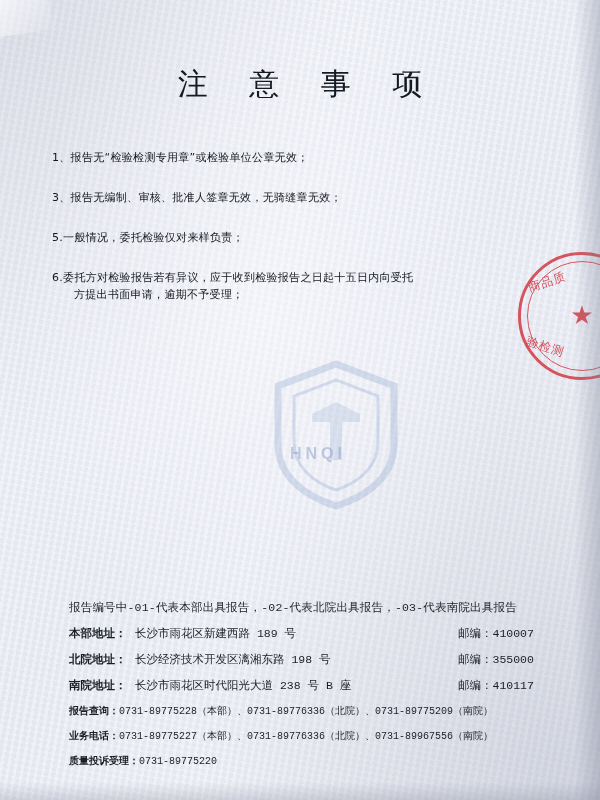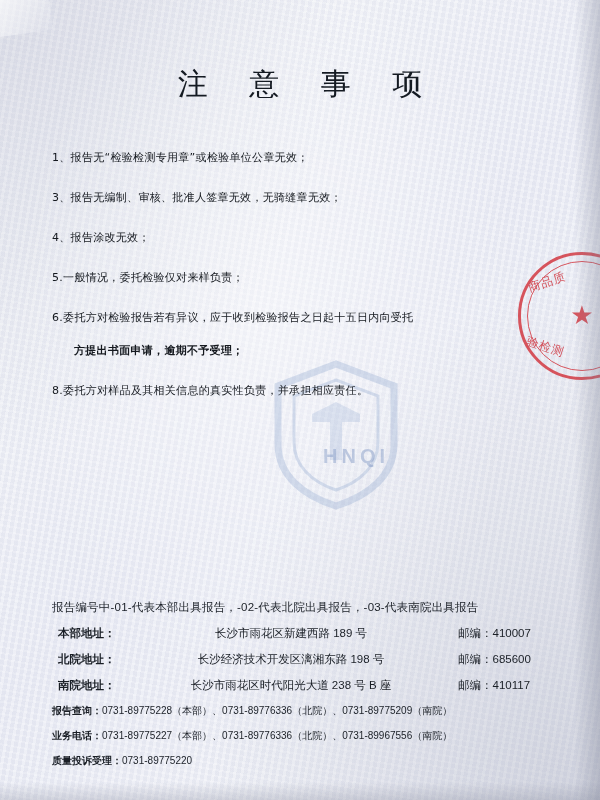--- a/index.html
+++ b/index.html
@@ -73,28 +73,27 @@
     opacity: 0.33;
     font-family: "DejaVu Sans", sans-serif;
     font-weight: bold;
     white-space: nowrap;
     pointer-events: none;
   }
   .wm-hnqi {
     position: absolute;
     left: 290px;
     top: 445px;
-    font-size: 20px;
+    font-size: 16px;
     letter-spacing: 4px;
     color: #7f97c4;
     opacity: 0.45;
     font-family: "Liberation Sans", sans-serif;
     font-weight: bold;
     pointer-events: none;
-    margin-left: 33px;
   }
 
   
   .seal {
     position: absolute;
     right: -46px;
     top: 252px;
     width: 122px;
     height: 122px;
     border-radius: 50%;
@@ -165,55 +164,51 @@
     font-size: 11px;
     color: #15191f;
     line-height: 1.55;
     margin-bottom: 23px;
     font-family: "DejaVu Sans", sans-serif;
     letter-spacing: 0.3px;
   }
   .note .cont {
     display: block;
     padding-left: 22px;
-    margin-top: 16px;
-    font-weight: bold;
   }
 
   .footer {
     position: absolute;
-    left: 52px;
+    left: 69px;
     right: 30px;
     top: 600px;
     z-index: 6;
-    font-family: Liberation Sans, sans-serif;
+    font-family: Liberation Mono, monospace;
     color: #1a1f26;
   }
   .footer-note {
     font-size: 11.5px;
     margin-bottom: 11px;
     letter-spacing: 0.2px;
   }
   .addr-row {
     display: flex;
     align-items: baseline;
     font-size: 11.5px;
     margin-bottom: 11px;
     font-weight: bold;
   }
   .addr-label {
     width: 66px;
     flex: 0 0 66px;
     font-weight: bold;
-    margin-left: 6px;
   }
   .addr-value {
     flex: 1 1 auto;
     font-weight: normal;
-    text-align: center;
   }
   .addr-zip {
     flex: 0 0 112px;
     font-weight: normal;
   }
   .contact-row {
     font-size: 10px;
     margin-bottom: 11px;
   }
   .contact-row b {
@@ -268,47 +263,41 @@
     <div class="title">注 意 事 项</div>
 
     <div class="notes">
       <div class="note">
         <span>1、报告无“检验检测专用章”或检验单位公章无效；</span>
       </div>
       <div class="note">
         <span>3、报告无编制、审核、批准人签章无效，无骑缝章无效；</span>
       </div>
       <div class="note">
-        <span>4、报告涂改无效；</span>
-      </div>
-      <div class="note">
         <span>5.一般情况，委托检验仅对来样负责；</span>
       </div>
       <div class="note">
         <span>6.委托方对检验报告若有异议，应于收到检验报告之日起十五日内向受托</span>
         <span class="cont">方提出书面申请，逾期不予受理；</span>
       </div>
-      <div class="note">
-        <span>8.委托方对样品及其相关信息的真实性负责，并承担相应责任。</span>
-      </div>
     </div>
   </div>
 
   <div class="footer">
     <div class="footer-note">报告编号中-01-代表本部出具报告，-02-代表北院出具报告，-03-代表南院出具报告</div>
 
     <div class="addr-row">
       <span class="addr-label">本部地址：</span>
       <span class="addr-value">长沙市雨花区新建西路 189 号</span>
       <span class="addr-zip">邮编：410007</span>
     </div>
     <div class="addr-row">
       <span class="addr-label">北院地址：</span>
       <span class="addr-value">长沙经济技术开发区漓湘东路 198 号</span>
-      <span class="addr-zip">邮编：685600</span>
+      <span class="addr-zip">邮编：355000</span>
     </div>
     <div class="addr-row">
       <span class="addr-label">南院地址：</span>
       <span class="addr-value">长沙市雨花区时代阳光大道 238 号 B 座</span>
       <span class="addr-zip">邮编：410117</span>
     </div>
 
     <div class="contact-row">
       <b>报告查询：</b><span>0731-89775228（本部）、0731-89776336（北院）、0731-89775209（南院）</span>
     </div>

